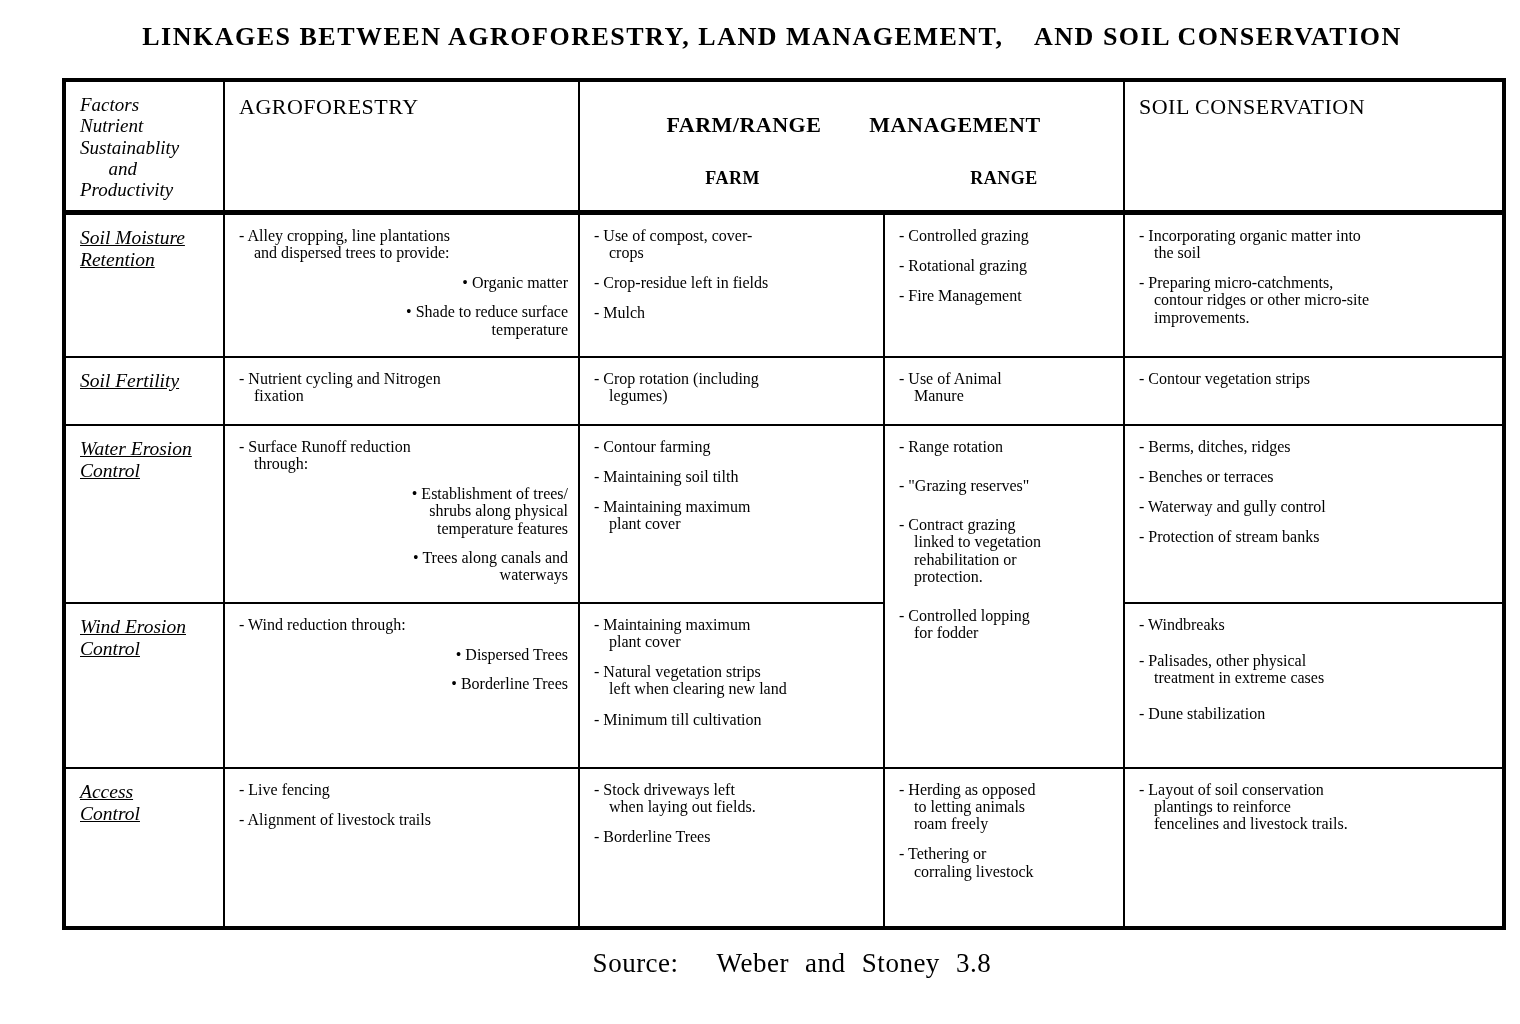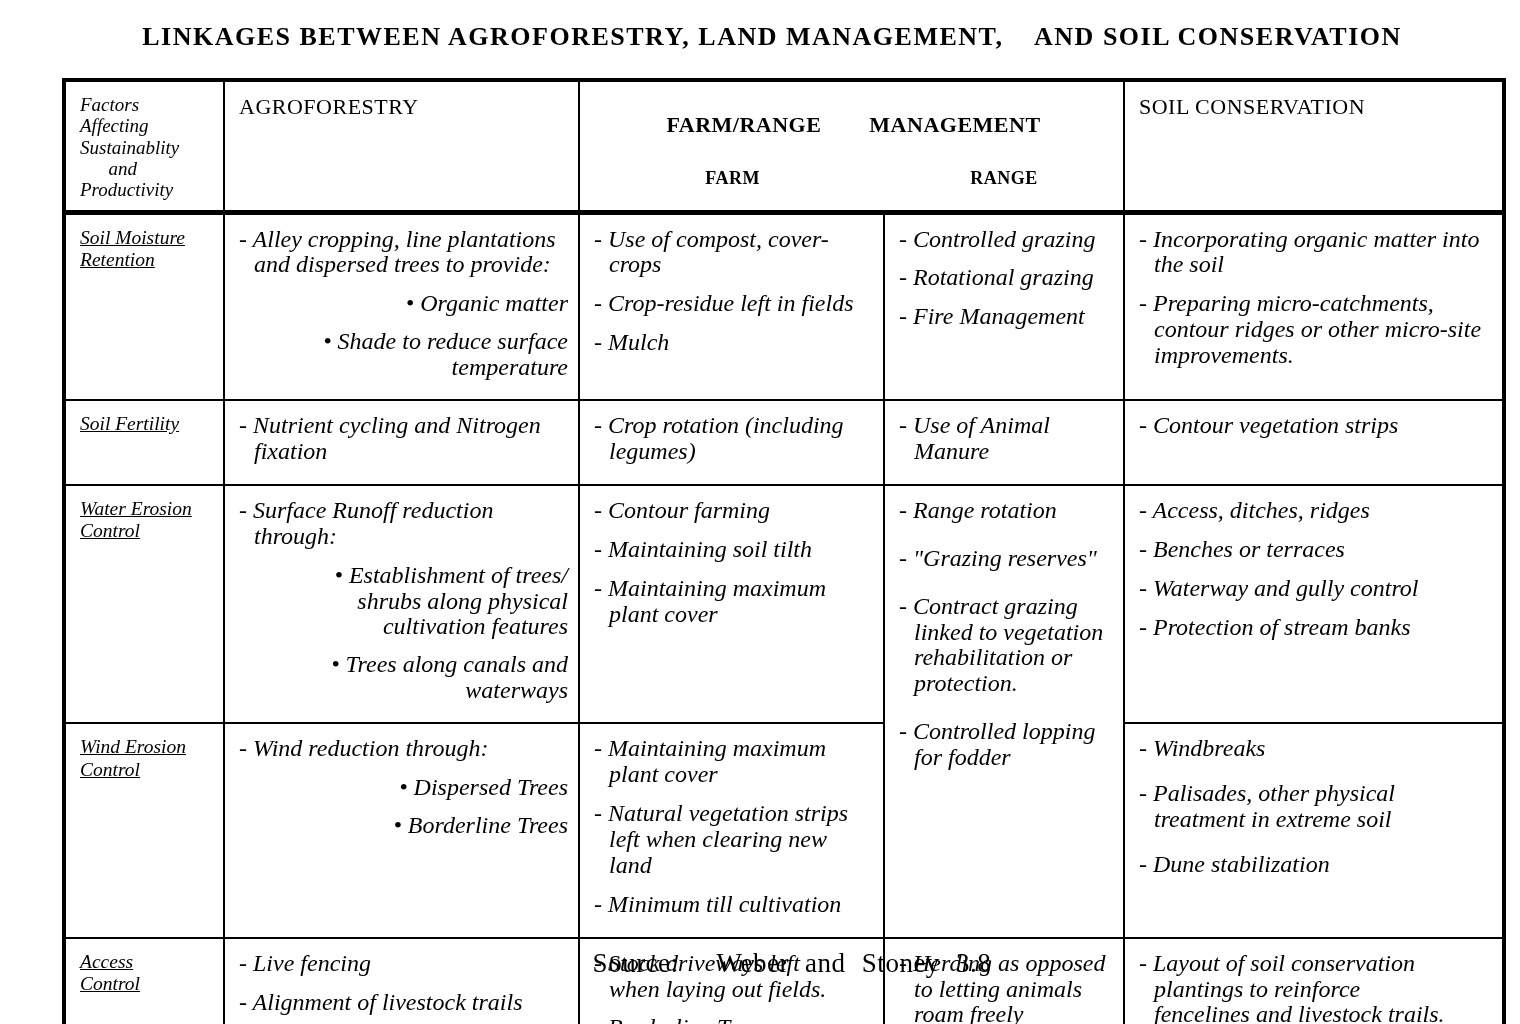--- a/index.html
+++ b/index.html
@@ -92,23 +92,22 @@
   td.factor {
     font-style: italic;
     font-weight: bold;
     font-size: 19.5px;
     line-height: 1.15;
     white-space: pre-line;
     padding: 10px 4px 4px 10px;
     text-decoration: underline;
   }
   td.cell {
-    font-size: 24px;
+    font-size: 16px;
     line-height: 1.08;
-    font-style: italic;
   }
   .item {
     padding-left: 15px;
     text-indent: -15px;
     margin-bottom: 13px;
     white-space: pre-line;
   }
   .item.bullet {
     margin-left: 37px;
     padding-left: 17px;
@@ -142,21 +141,21 @@
       <col style="width:160px">
       <col style="width:355px">
       <col style="width:305px">
       <col style="width:240px">
       <col style="width:380px">
     </colgroup>
 
     <tbody>
         <tr class="header-row hr">
       <th class="corner">Factors
-Affecting
+Nutrient
 Sustainablity
       and
 Productivity</th>
       <th class="colh">AGROFORESTRY</th>
       <th class="fr-cell" colspan="2">
         <div class="fr-title">FARM/RANGE MANAGEMENT</div>
         <div class="fr-subs">
           <div class="sub sub-farm">FARM</div>
           <div class="sub sub-range">RANGE</div>
         </div>
@@ -214,42 +213,42 @@
     </tr>
 
     <tr class="r2">
       <td class="factor">Water Erosion
 Control</td>
       <td class="cell">
         <div class="item">- Surface Runoff reduction
 through:</div>
         <div class="item bullet">• Establishment of trees/
 shrubs along physical
-cultivation features</div>
+temperature features</div>
         <div class="item bullet">• Trees along canals and
 waterways</div>
       </td>
       <td class="cell">
         <div class="item">- Contour farming</div>
         <div class="item">- Maintaining soil tilth</div>
         <div class="item">- Maintaining maximum
 plant cover</div>
       </td>
       <td class="cell gap-lg" rowspan="2">
         <div class="item">- Range rotation</div>
         <div class="item">- "Grazing reserves"</div>
         <div class="item">- Contract grazing
 linked to vegetation
 rehabilitation or
 protection.</div>
         <div class="item">- Controlled lopping
 for fodder</div>
       </td>
       <td class="cell">
-        <div class="item">- Access, ditches, ridges</div>
+        <div class="item">- Berms, ditches, ridges</div>
         <div class="item">- Benches or terraces</div>
         <div class="item">- Waterway and gully control</div>
         <div class="item">- Protection of stream banks</div>
       </td>
     </tr>
 
     <tr class="r3">
       <td class="factor">Wind Erosion
 Control</td>
       <td class="cell">
@@ -260,21 +259,21 @@
       <td class="cell">
         <div class="item">- Maintaining maximum
 plant cover</div>
         <div class="item">- Natural vegetation strips
 left when clearing new land</div>
         <div class="item">- Minimum till cultivation</div>
       </td>
       <td class="cell gap-md">
         <div class="item">- Windbreaks</div>
         <div class="item">- Palisades, other physical
-treatment in extreme soil</div>
+treatment in extreme cases</div>
         <div class="item">- Dune stabilization</div>
       </td>
     </tr>
 
     <tr class="r4">
       <td class="factor">Access
 Control</td>
       <td class="cell">
         <div class="item">- Live fencing</div>
         <div class="item">- Alignment of livestock trails</div>

